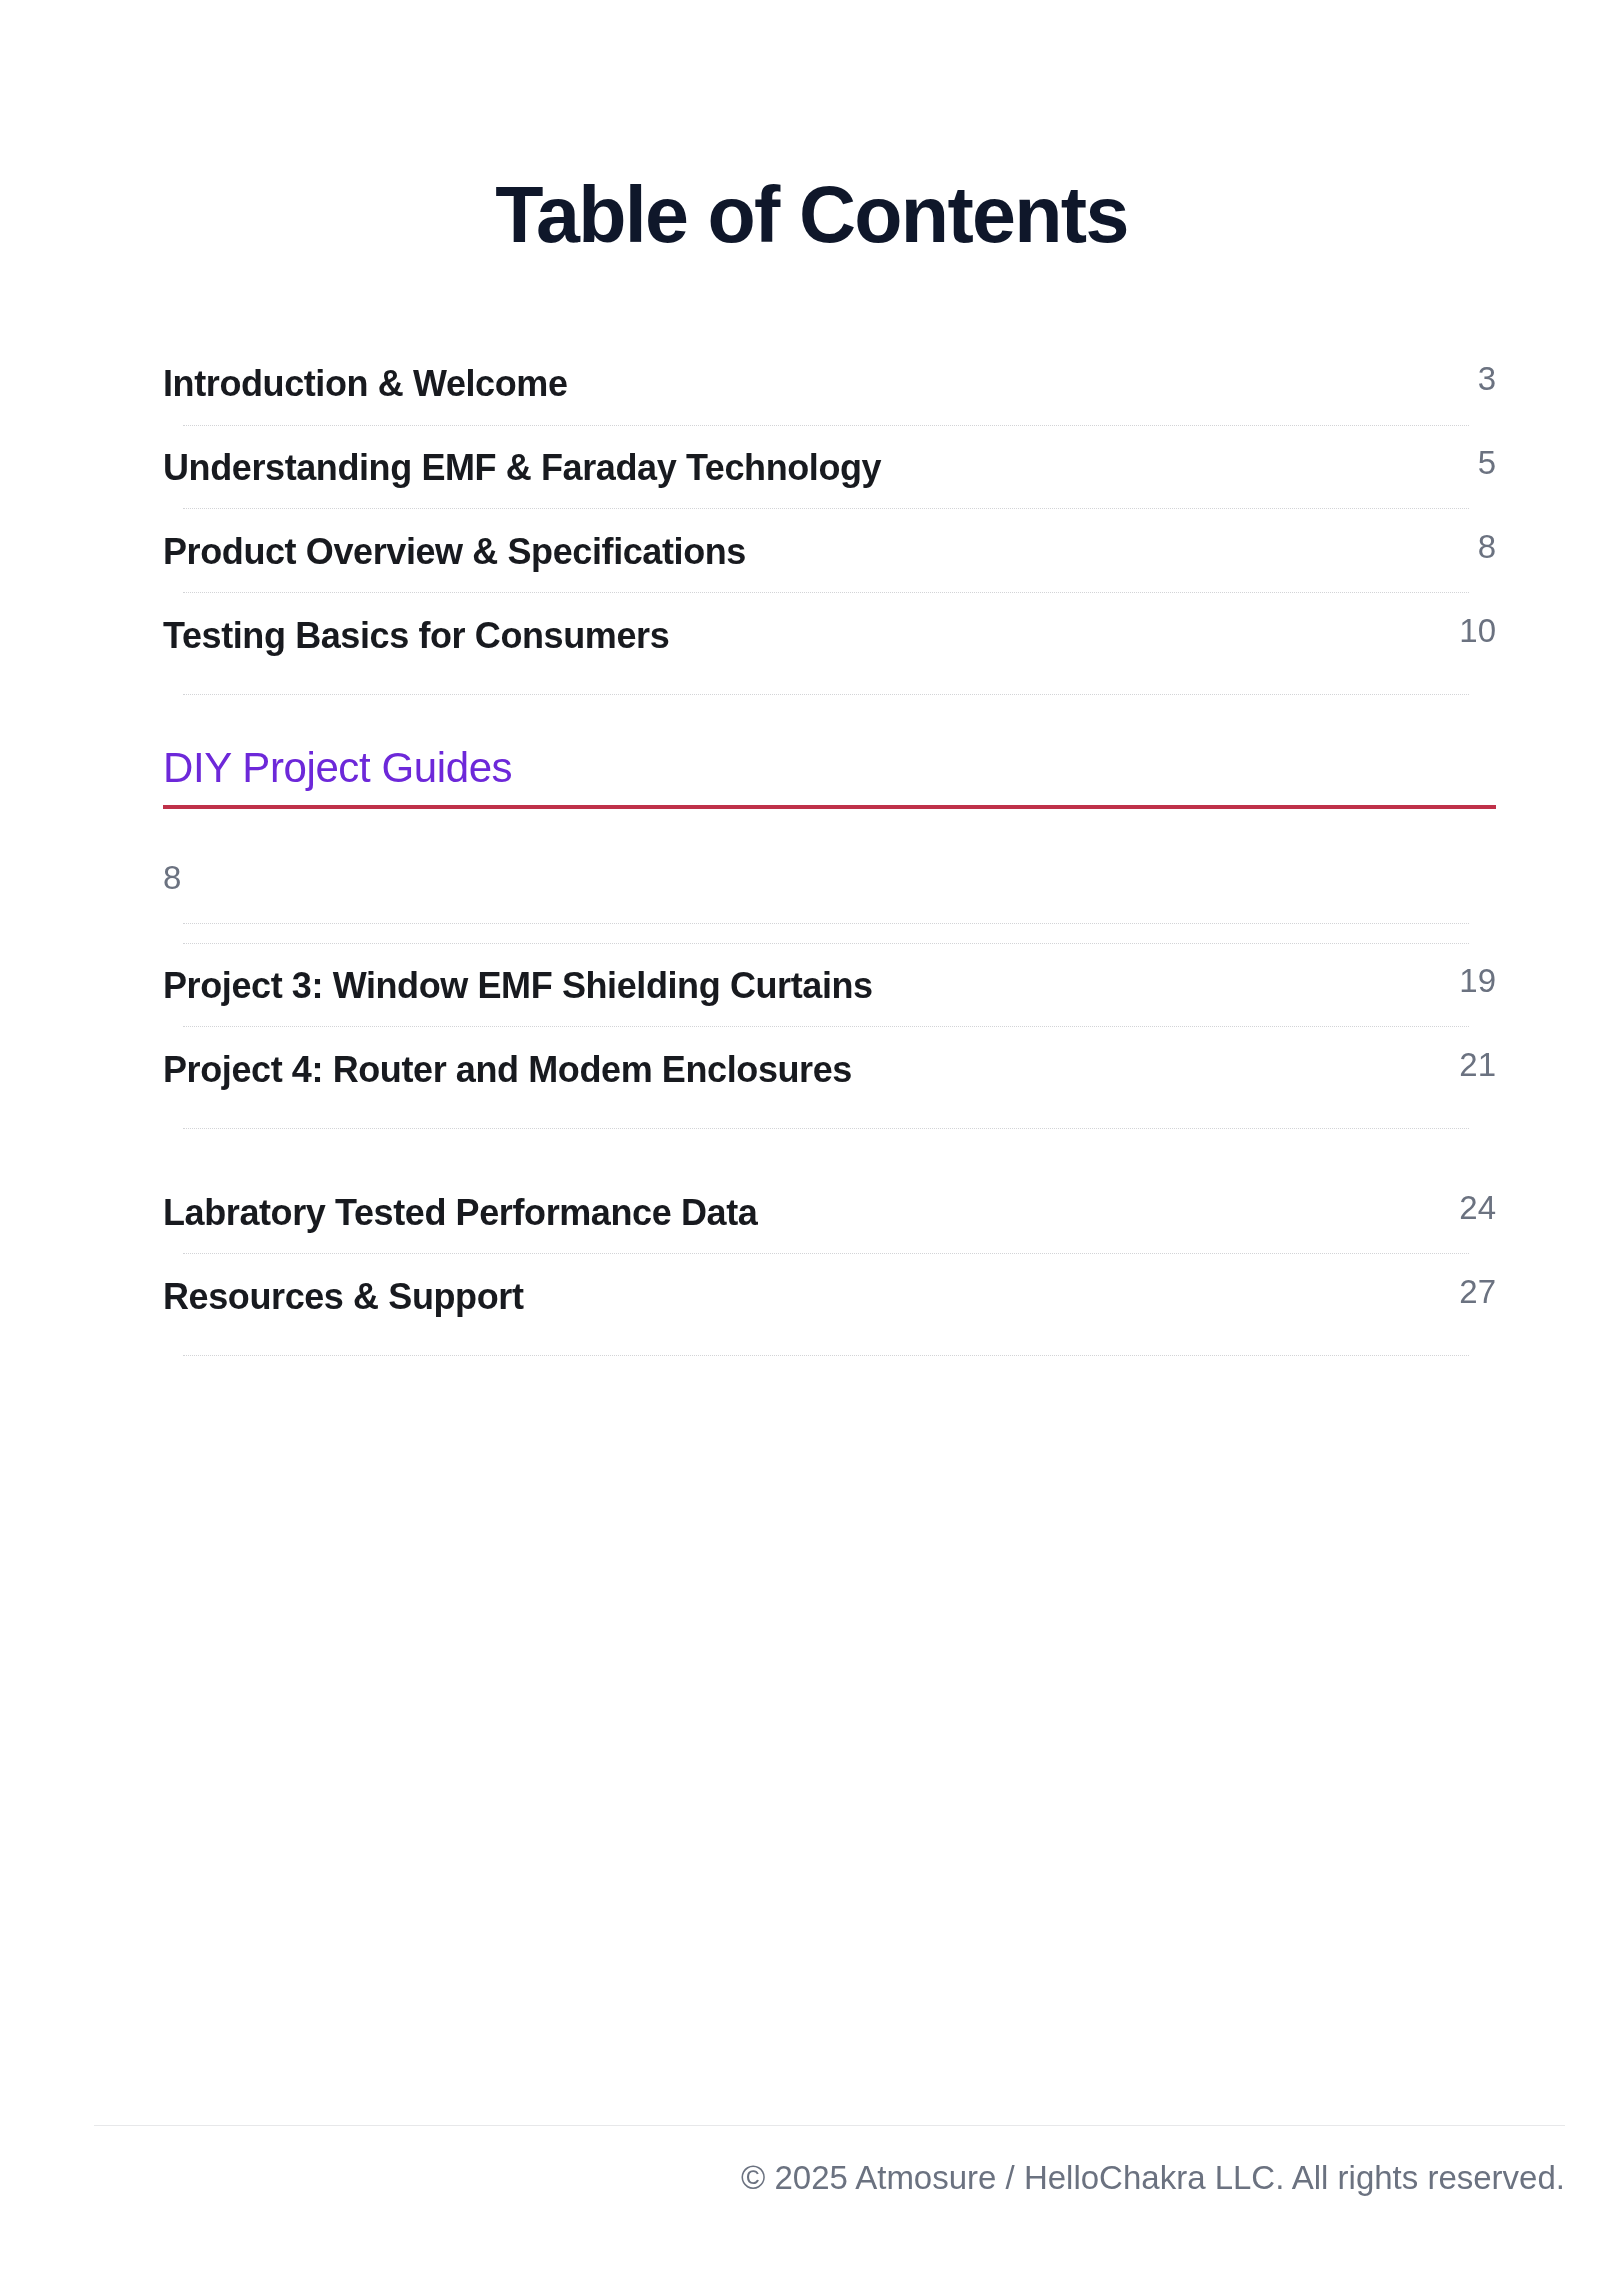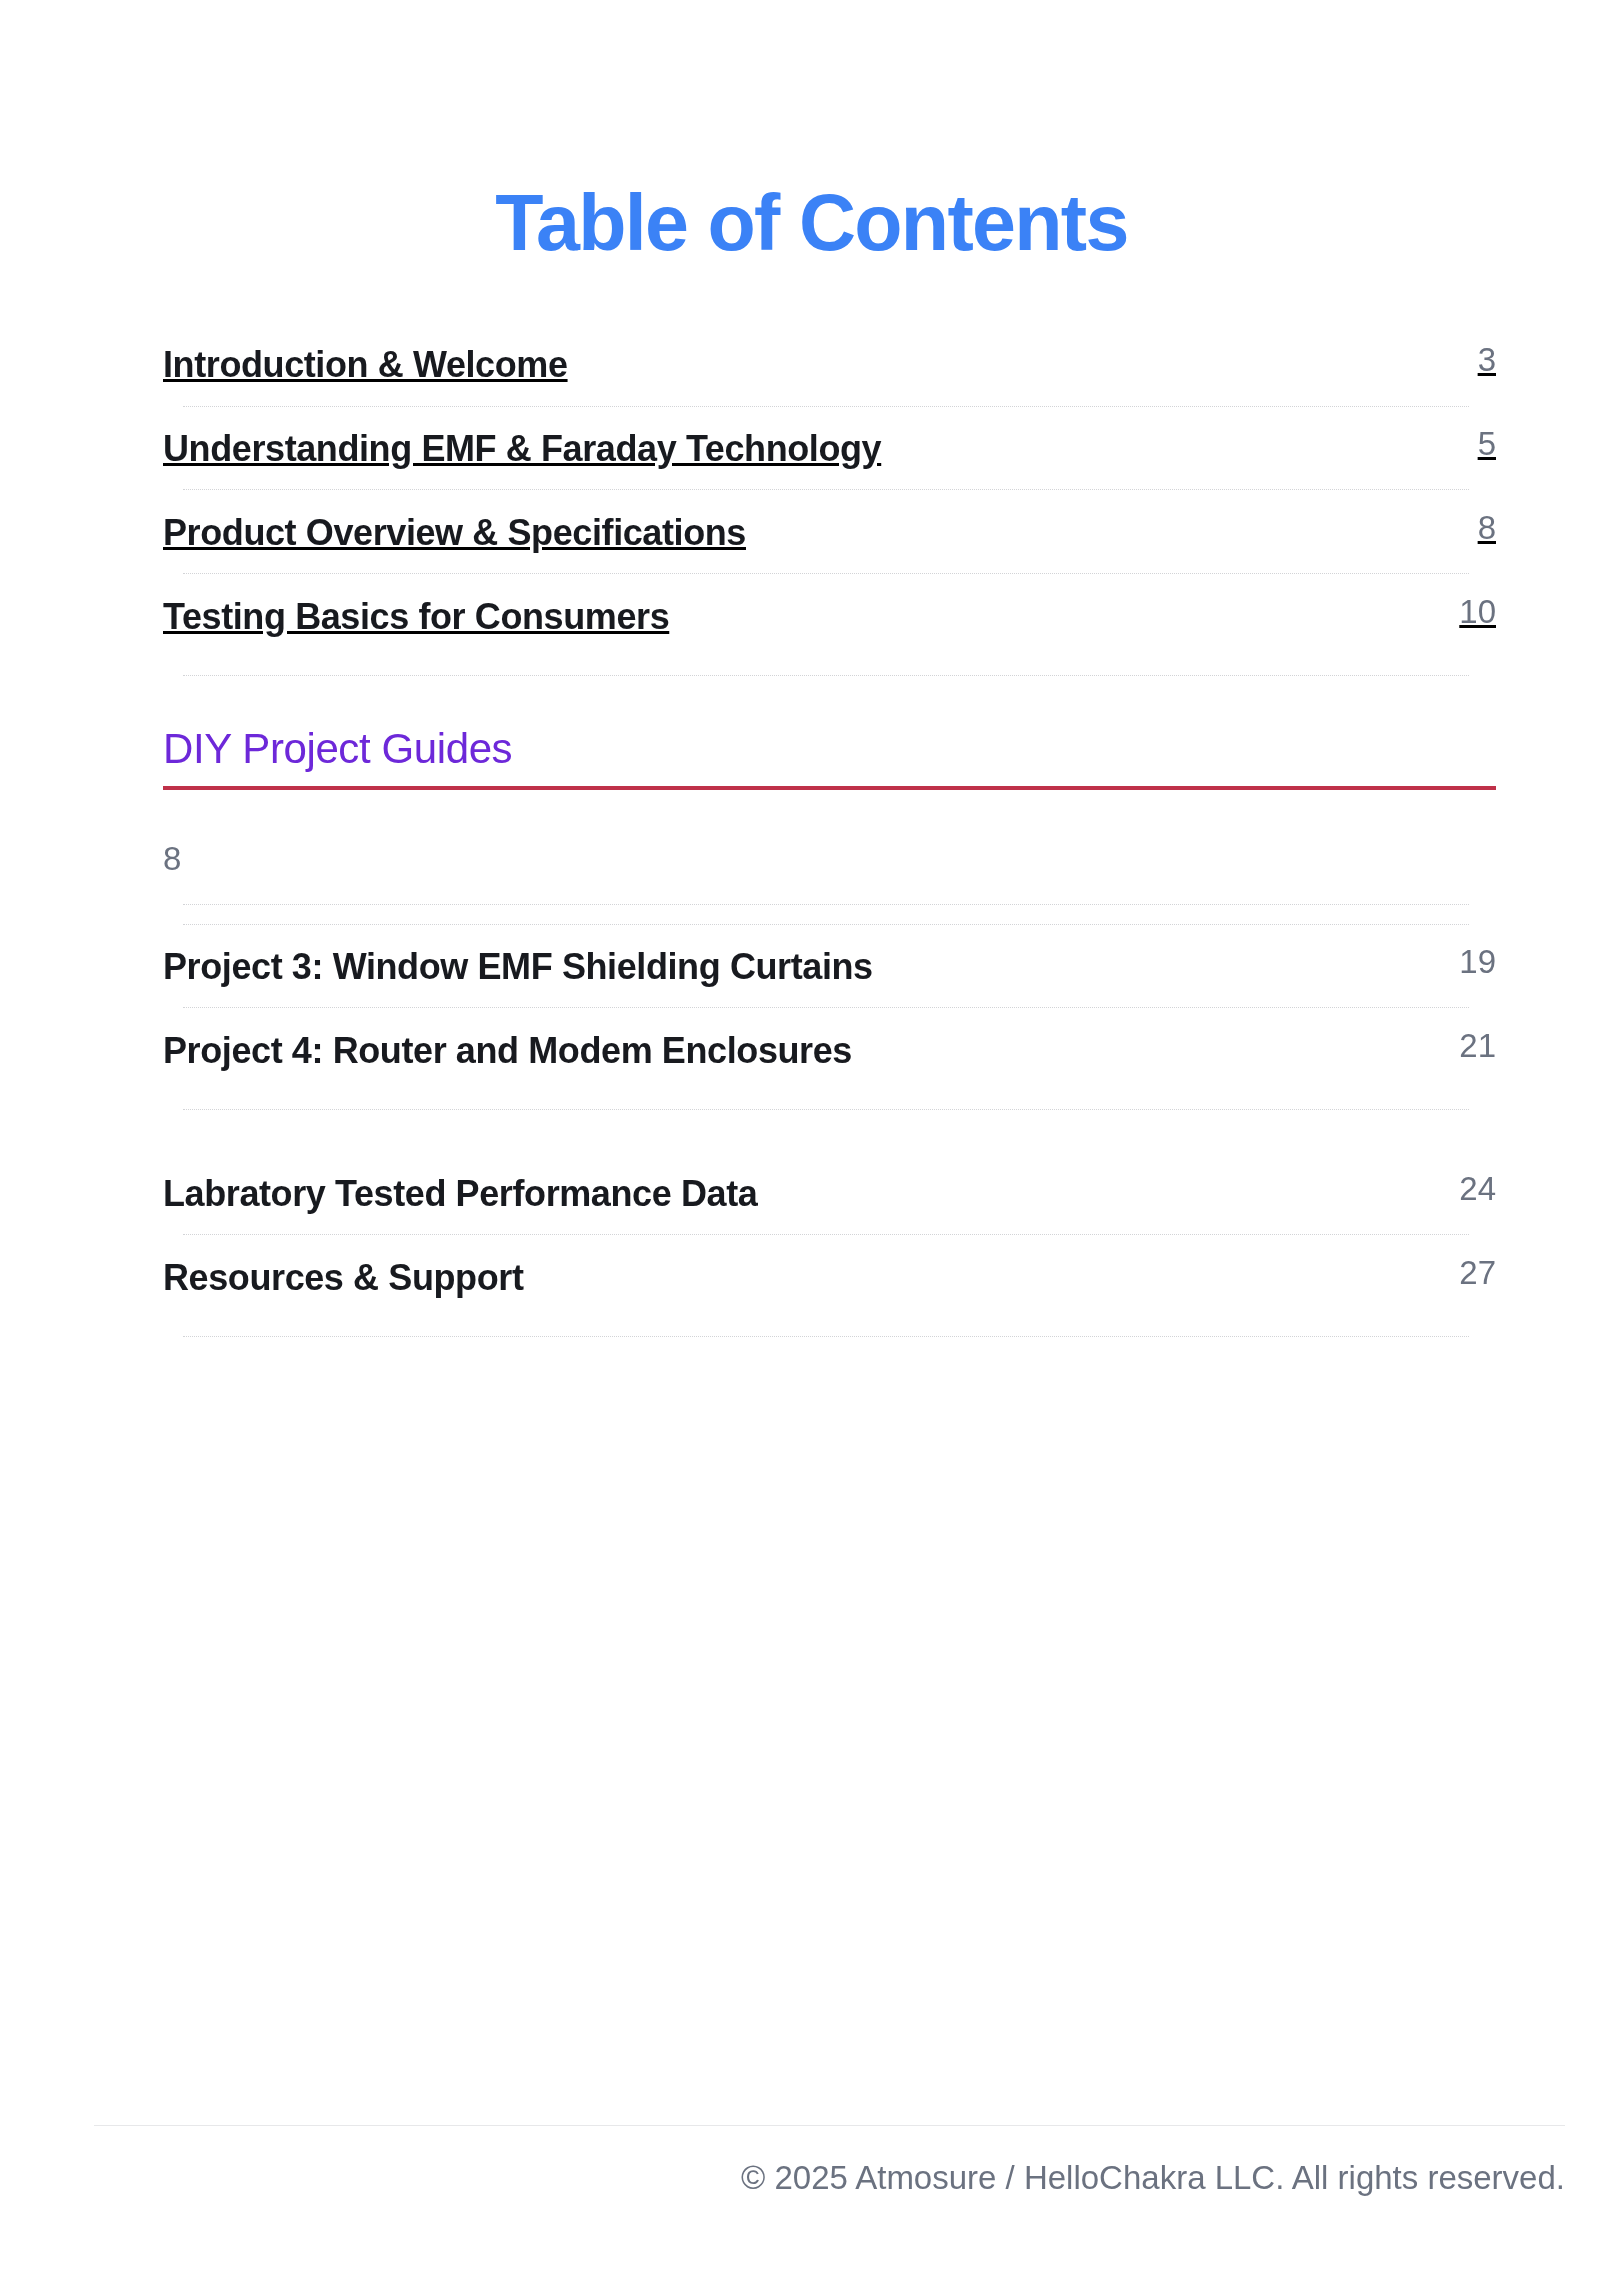--- a/index.html
+++ b/index.html
@@ -8,33 +8,33 @@
   }
   body {
     width: 1623px;
     height: 2295px;
     background: #ffffff;
     position: relative;
     overflow: hidden;
     font-family: "Liberation Sans", sans-serif;
   }
   .page-title {
-    margin: 16px;
+    margin: 8px;
     padding-top: 160px;
     text-align: center;
     font-size: 79px;
     line-height: 93px;
     font-weight: bold;
     letter-spacing: -1.7px;
-    color: #3b82f6;
+    color: #0f172a;
   }
   .toc {
     margin: 0 127px 0 163px;
   }
-  .toc-group-front { margin-top: 72px; text-decoration: underline; }
+  .toc-group-front { margin-top: 99px; }
   .toc-group-back  { margin-top: 60px; }
 
   .toc-row {
     display: flex;
     justify-content: space-between;
     align-items: flex-start;
     font-size: 36px;
     line-height: 47px;
   }
   .toc-label {

